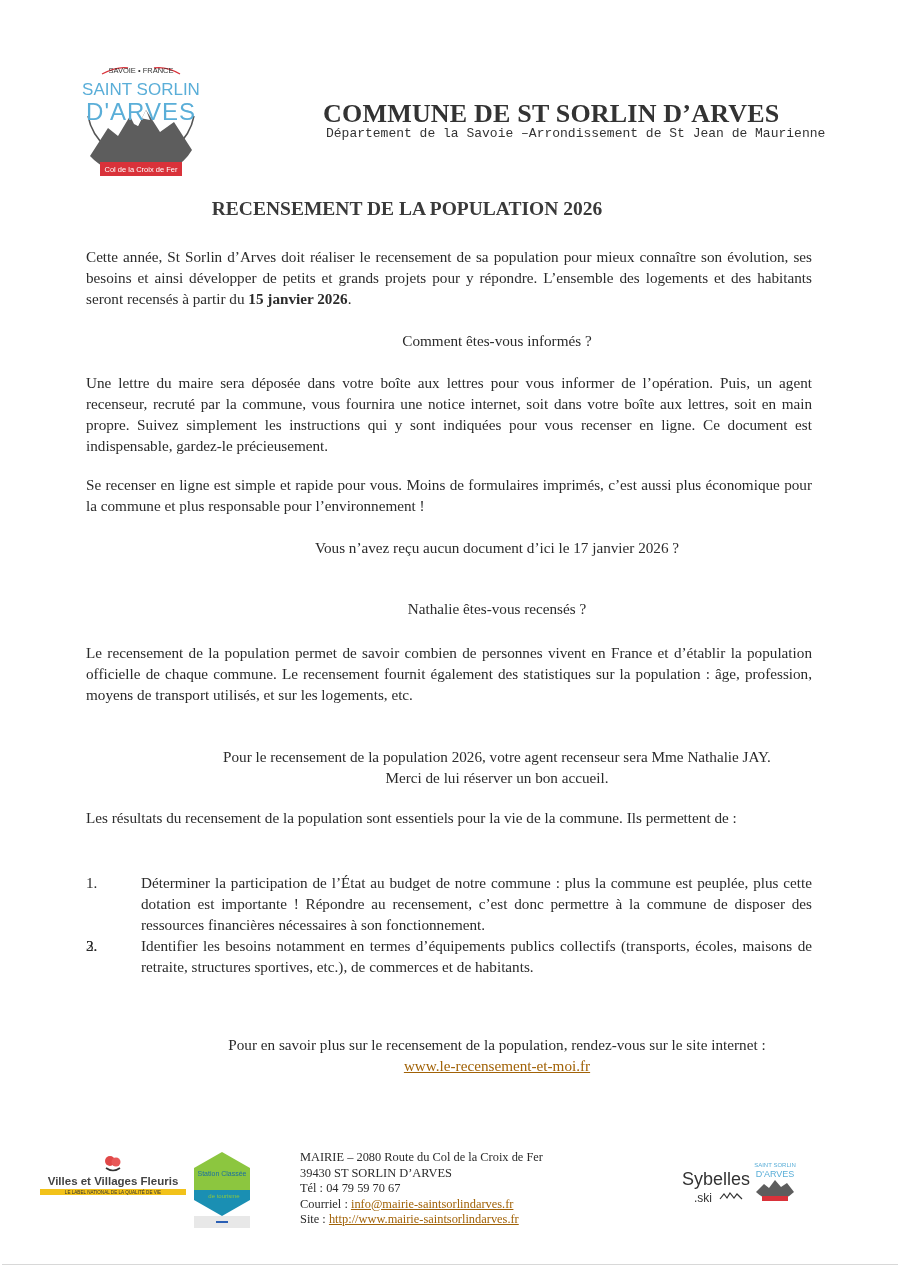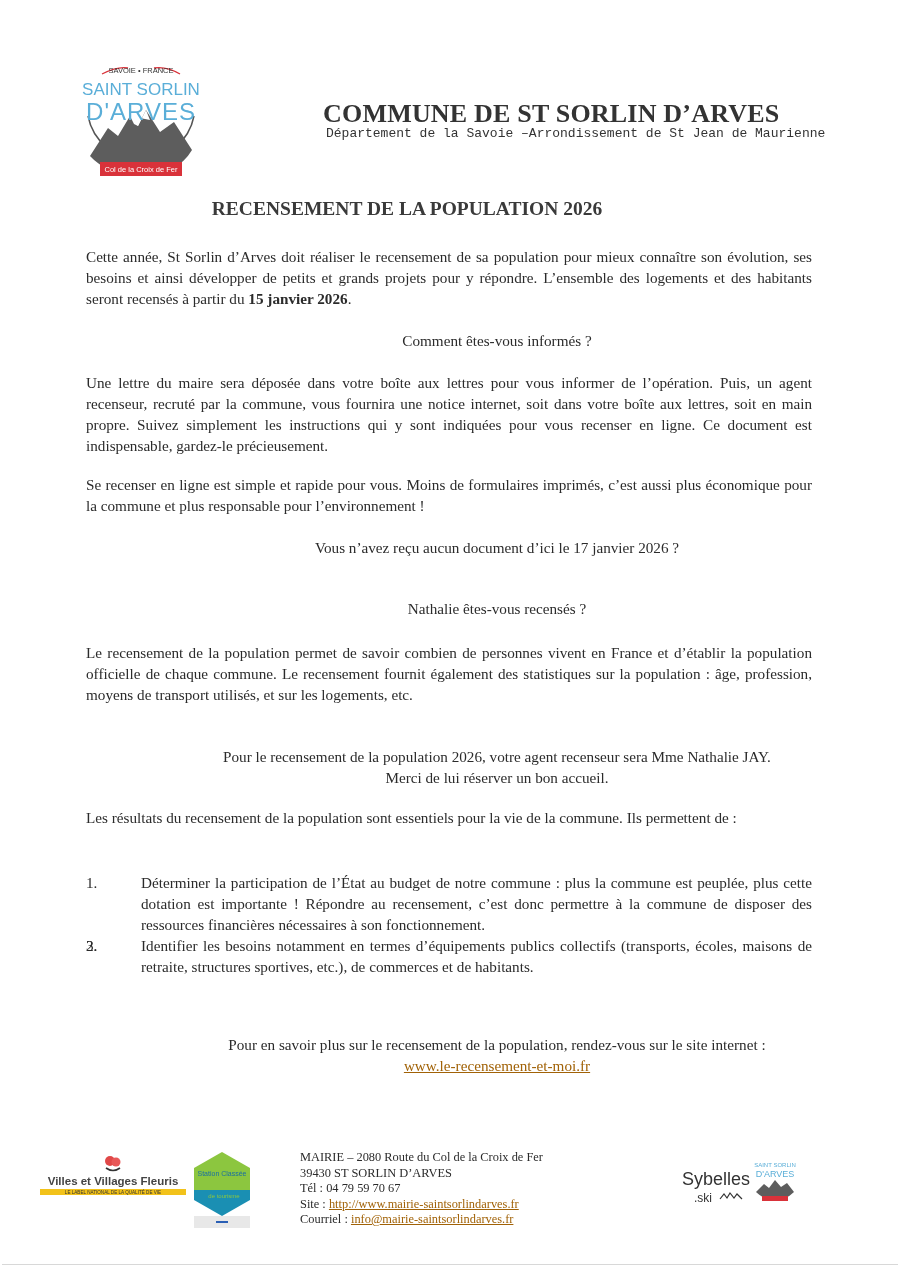--- a/index.html
+++ b/index.html
@@ -125,22 +125,22 @@
     <text x="32" y="48" text-anchor="middle" font-size="6" fill="#8cc63f" font-family="Liberation Sans, sans-serif">de tourisme</text>
     <rect x="2" y="66" width="56" height="12" fill="#e8e8e8"></rect>
     <path d="M24 72 L36 72" stroke="#2a5fb5" stroke-width="2"></path>
   </svg>
 </div>
 
 <div class="abs footer-center">
   <div>MAIRIE – 2080 Route du Col de la Croix de Fer</div>
   <div>39430 ST SORLIN D’ARVES</div>
   <div>Tél : 04 79 59 70 67</div>
+  <div><span>Courriel : </span><a class="link">info@mairie-saintsorlindarves.fr</a></div>
   <div><span>Site : </span><a class="link">http://www.mairie-saintsorlindarves.fr</a></div>
-  <div><span>Courriel : </span><a class="link">info@mairie-saintsorlindarves.fr</a></div>
 </div>
 
 <div class="abs sybelles">
   <svg viewBox="0 0 75 45" width="75" height="45">
     <text x="2" y="20" font-size="18" fill="#333" font-family="Liberation Sans, sans-serif">Sybelles</text>
     <text x="14" y="37" font-size="12" fill="#333" font-family="Liberation Sans, sans-serif">.ski</text>
     <path d="M40 34 L44 29 L47 33 L50 28 L54 33 L57 29 L62 34" stroke="#333" stroke-width="1.2" fill="none"></path>
   </svg>
 </div>
 

